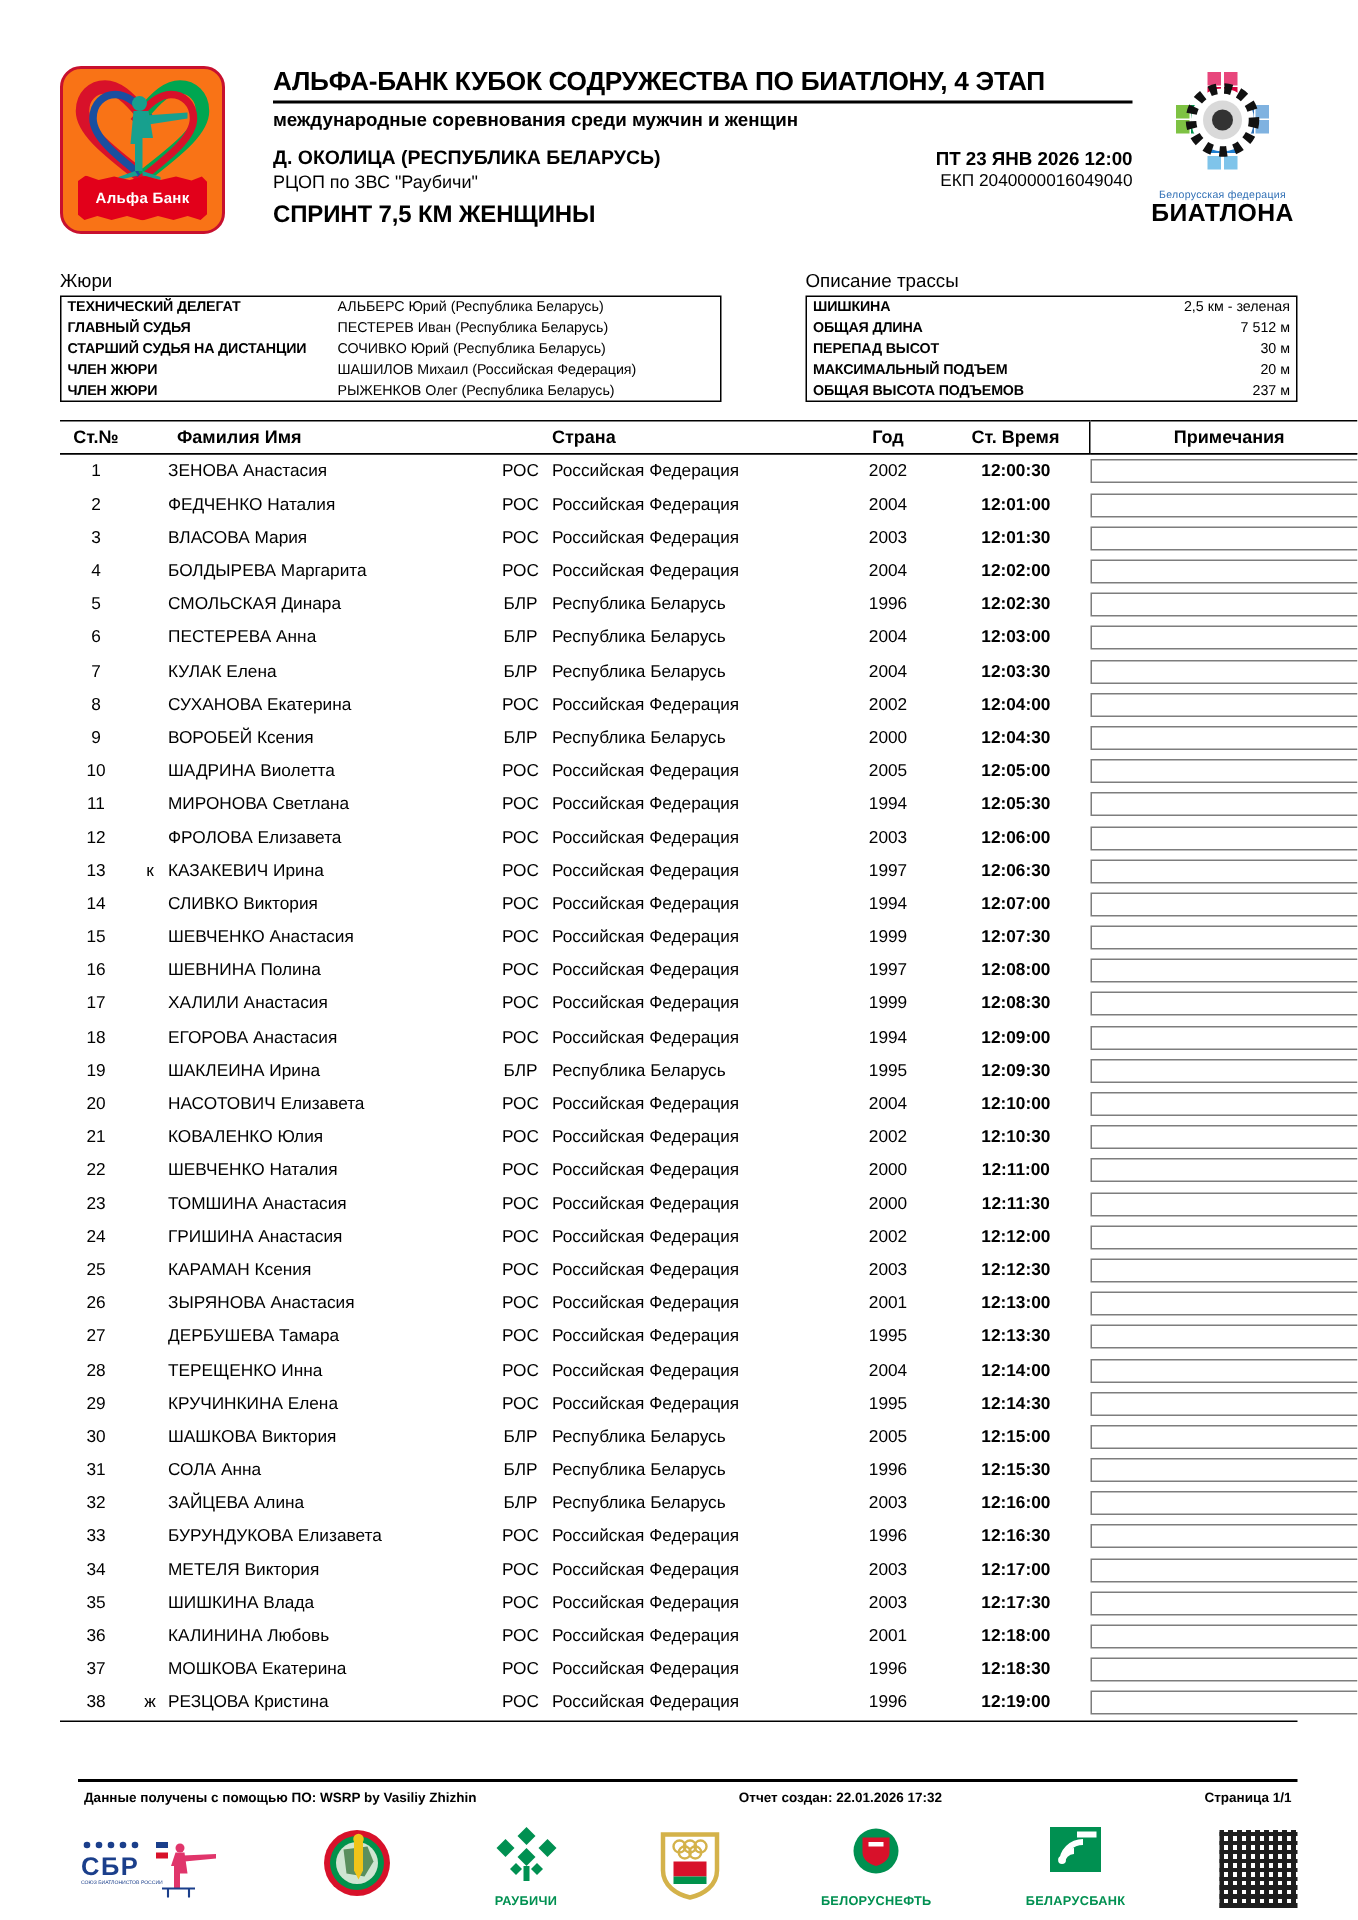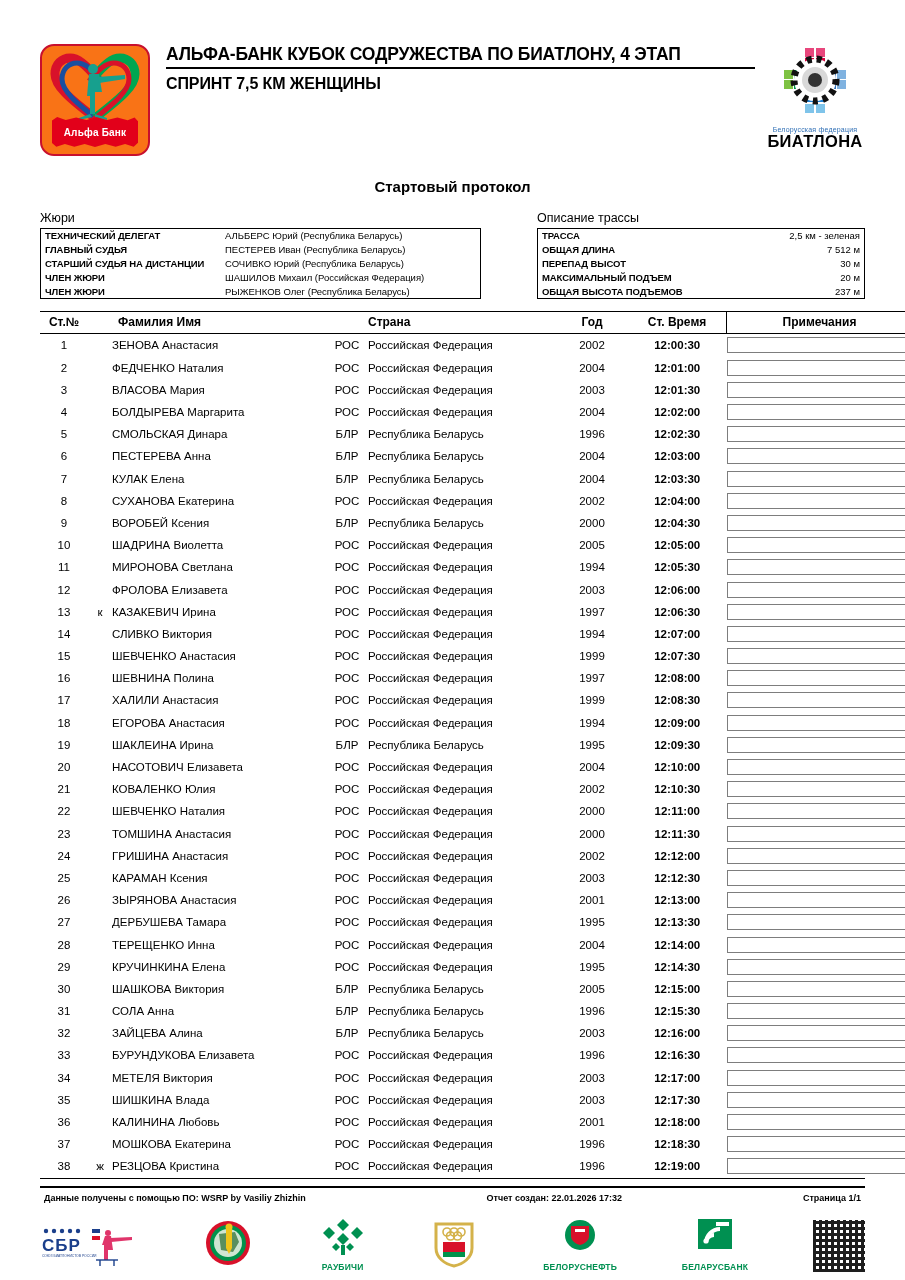--- a/index.html
+++ b/index.html
@@ -62,20 +62,21 @@
     color: #ffffff;
     font-size: 10px;
     font-weight: bold;
     letter-spacing: .2px;
   }
   .head-mid {
     flex: 1 1 auto;
     padding-left: 16px;
     padding-right: 10px;
     min-width: 0;
+    margin-left: 16px;
   }
   .title-main {
     font-size: 17.5px;
     font-weight: bold;
     letter-spacing: -0.2px;
     line-height: 1.15;
     white-space: nowrap;
   }
   .title-rule {
     border-bottom: 2px solid #000;
@@ -228,21 +229,21 @@
     background: #fff;
   }
   .table-bottom-rule {
     border-top: 1.6px solid #000;
     margin-top: 0;
   }
 
   
   .footer {
     position: absolute;
-    left: 40px;
+    left: 52px;
     right: 40px;
     bottom: 8px;
   }
   .footer-rule {
     border-top: 2px solid #000;
     margin-bottom: 5px;
   }
   .footer-line {
     display: flex;
     justify-content: space-between;
@@ -308,21 +309,32 @@
         </g>
       </svg>
       <div class="alfa-plate">
         <span>Альфа Банк</span>
       </div>
     </div>
 
     <div class="head-mid">
       <div class="title-main">АЛЬФА-БАНК КУБОК СОДРУЖЕСТВА ПО БИАТЛОНУ, 4 ЭТАП</div>
       <div class="title-rule"></div>
-
+      <div class="title-sub">международные соревнования среди мужчин и женщин</div>
+
+      <div class="venue-row">
+        <div class="venue-left">
+          <div class="venue-city">Д. ОКОЛИЦА (РЕСПУБЛИКА БЕЛАРУСЬ)</div>
+          <div class="venue-place">РЦОП по ЗВС "Раубичи"</div>
+        </div>
+        <div class="venue-right">
+          <div class="venue-date">ПТ 23 ЯНВ 2026 12:00</div>
+          <div class="venue-code">ЕКП 2040000016049040</div>
+        </div>
+      </div>
 
       <div class="race-name">СПРИНТ 7,5 КМ ЖЕНЩИНЫ</div>
     </div>
 
     <div class="logo-right">
       <svg width="86" height="74" viewBox="0 0 86 74">
         <g>
           <rect x="33" y="2" width="9" height="9" fill="#e8467c"></rect>
           <rect x="44" y="2" width="9" height="9" fill="#e8467c"></rect>
           <rect x="33" y="12" width="9" height="9" fill="#d6003c"></rect>
@@ -343,21 +355,20 @@
           <circle cx="43" cy="34" r="21" fill="none" stroke="#111" stroke-width="7" stroke-dasharray="5 5"></circle>
           <circle cx="43" cy="34" r="13" fill="#d9d9d9"></circle>
           <circle cx="43" cy="34" r="7" fill="#333333"></circle>
         </g>
       </svg>
       <div class="bfb-fed">Белорусская федерация</div>
       <div class="bfb-name">БИАТЛОНА</div>
     </div>
   </div>
 
-  <div class="doc-subtitle">Стартовый протокол</div>
 
   <div class="panels">
 
     <div class="panel-jury">
       <div class="panel-title">Жюри</div>
       <div class="panel-box">
         <div class="panel-row">
           <div class="lbl">ТЕХНИЧЕСКИЙ ДЕЛЕГАТ</div>
           <div class="val">АЛЬБЕРС Юрий (Республика Беларусь)</div>
         </div>
@@ -377,21 +388,21 @@
           <div class="lbl">ЧЛЕН ЖЮРИ</div>
           <div class="val">РЫЖЕНКОВ Олег (Республика Беларусь)</div>
         </div>
       </div>
     </div>
 
     <div class="panel-course">
       <div class="panel-title">Описание трассы</div>
       <div class="panel-box">
         <div class="panel-row">
-          <div class="lbl">ТРАССА</div>
+          <div class="lbl">ШИШКИНА</div>
           <div class="val">2,5 км - зеленая</div>
         </div>
         <div class="panel-row">
           <div class="lbl">ОБЩАЯ ДЛИНА</div>
           <div class="val">7 512 м</div>
         </div>
         <div class="panel-row">
           <div class="lbl">ПЕРЕПАД ВЫСОТ</div>
           <div class="val">30 м</div>
         </div>

